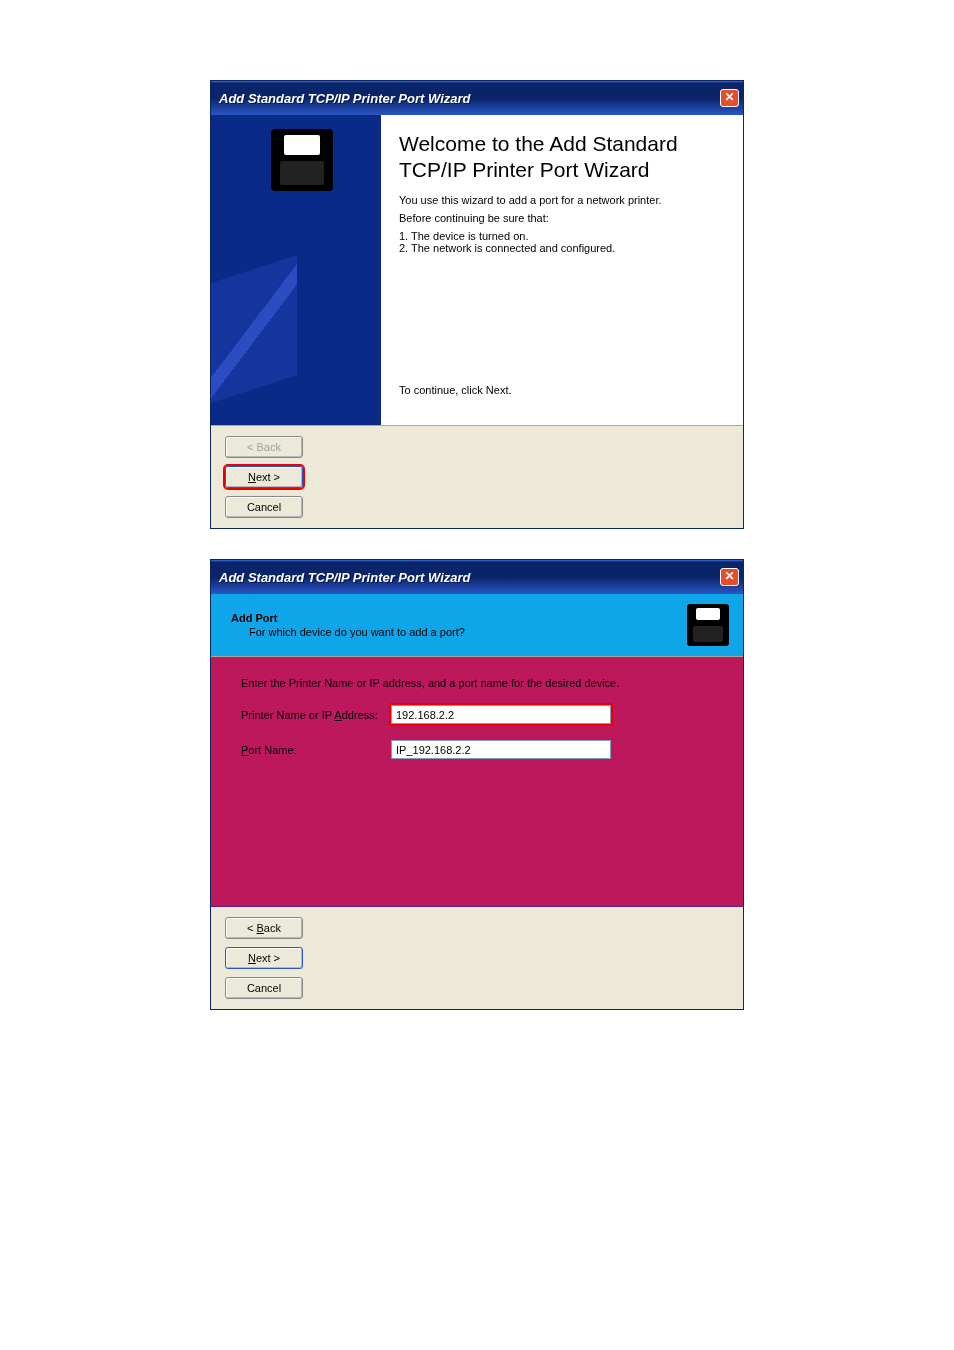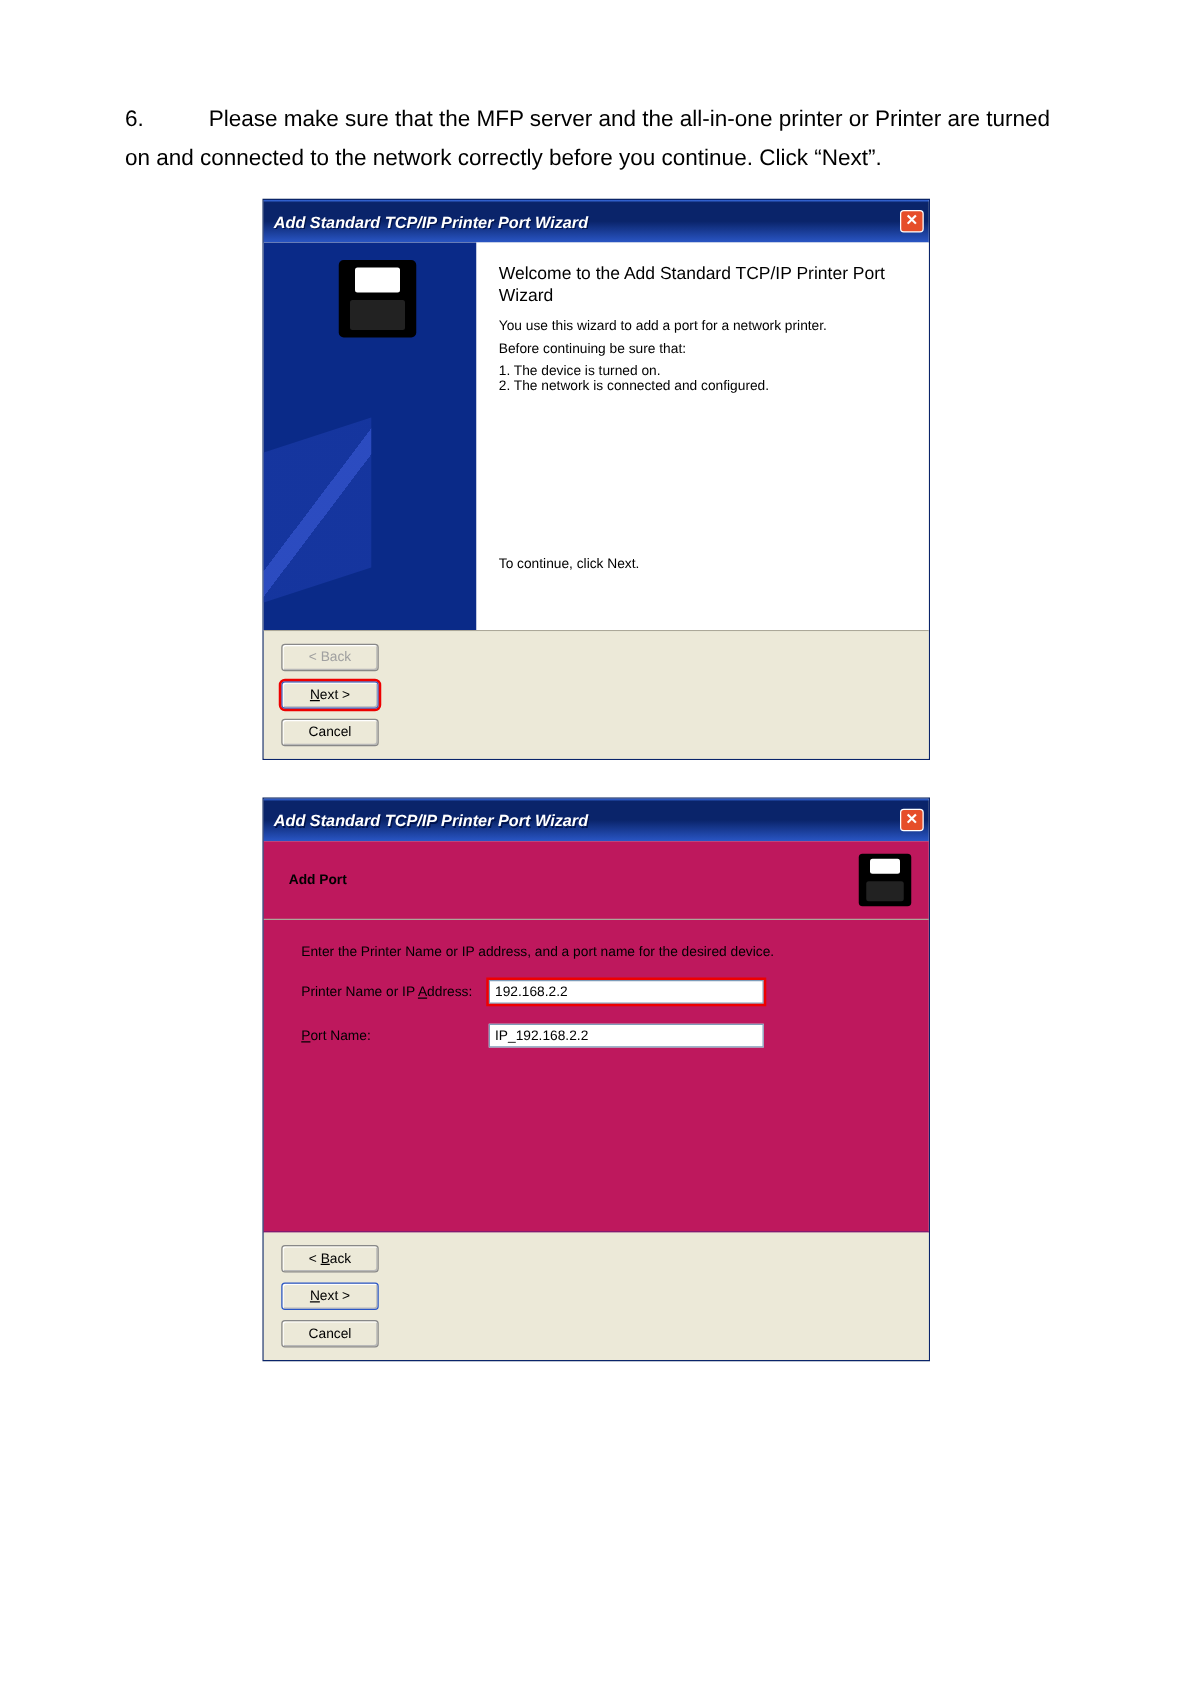--- a/index.html
+++ b/index.html
@@ -106,29 +106,29 @@
     opacity: 0.7;
   }
   .welcome-right {
     flex: 1;
     padding: 16px 16px 10px 18px;
     font-size: 11px;
     color: #000;
   }
   .welcome-heading {
     font-family: Verdana, Arial, sans-serif;
-    font-size: 14px;
+    font-size: 21px;
     line-height: 1.25;
     margin-bottom: 10px;
   }
   .welcome-right p { margin: 6px 0; }
   .welcome-right .continue { margin-top: 130px; }
 
   .addport-head {
-    background: #be185d;
+    background: #0ea5e9;
     border-bottom: 1px solid #aca899;
     padding: 10px 14px 10px 20px;
     display: flex;
     align-items: center;
   }
   .addport-head .txt { flex: 1; }
   .addport-head .t1 { font-weight: bold; font-size: 11px; }
   .addport-head .t2 { font-size: 11px; padding-left: 18px; margin-top: 2px; }
   .prn-icon-small {
     width: 42px; height: 42px;
@@ -204,24 +204,20 @@
     margin-top: 80px;
     text-align: center;
     font-size: 16px;
   }
 </style>
 </head>
 <body>
 
 <div class="page">
 
-  <div class="instruction">
-    <span class="num">6.</span>
-    <span class="body indent-block">Please make sure that the MFP server and the all-in-one printer or Printer are turned on and connected to the network correctly before you continue. Click “Next”.</span>
-  </div>
 
   <div class="wizard">
     <div class="titlebar">
       <span class="titlebar-text">Add Standard TCP/IP Printer Port Wizard</span>
       <div class="closebtn">✕</div>
     </div>
     <div class="welcome-body">
       <div class="welcome-left">
         <div class="prn-icon-big"></div>
         <div class="decor-stripe"></div>
@@ -246,20 +242,21 @@
 
 
   <div class="wizard">
     <div class="titlebar">
       <span class="titlebar-text">Add Standard TCP/IP Printer Port Wizard</span>
       <div class="closebtn">✕</div>
     </div>
     <div class="addport-head">
       <div class="txt">
         <div class="t1">Add Port</div>
+        <div class="t2">For which device do you want to add a port?</div>
       </div>
       <div class="prn-icon-small"></div>
     </div>
     <div class="addport-body">
       <div>Enter the Printer Name or IP address, and a port name for the desired device.</div>
 
       <div class="field-row">
         <div class="field-label">
           <span>Printer Name or IP </span><span class="ul">A</span><span>ddress:</span>
         </div>

